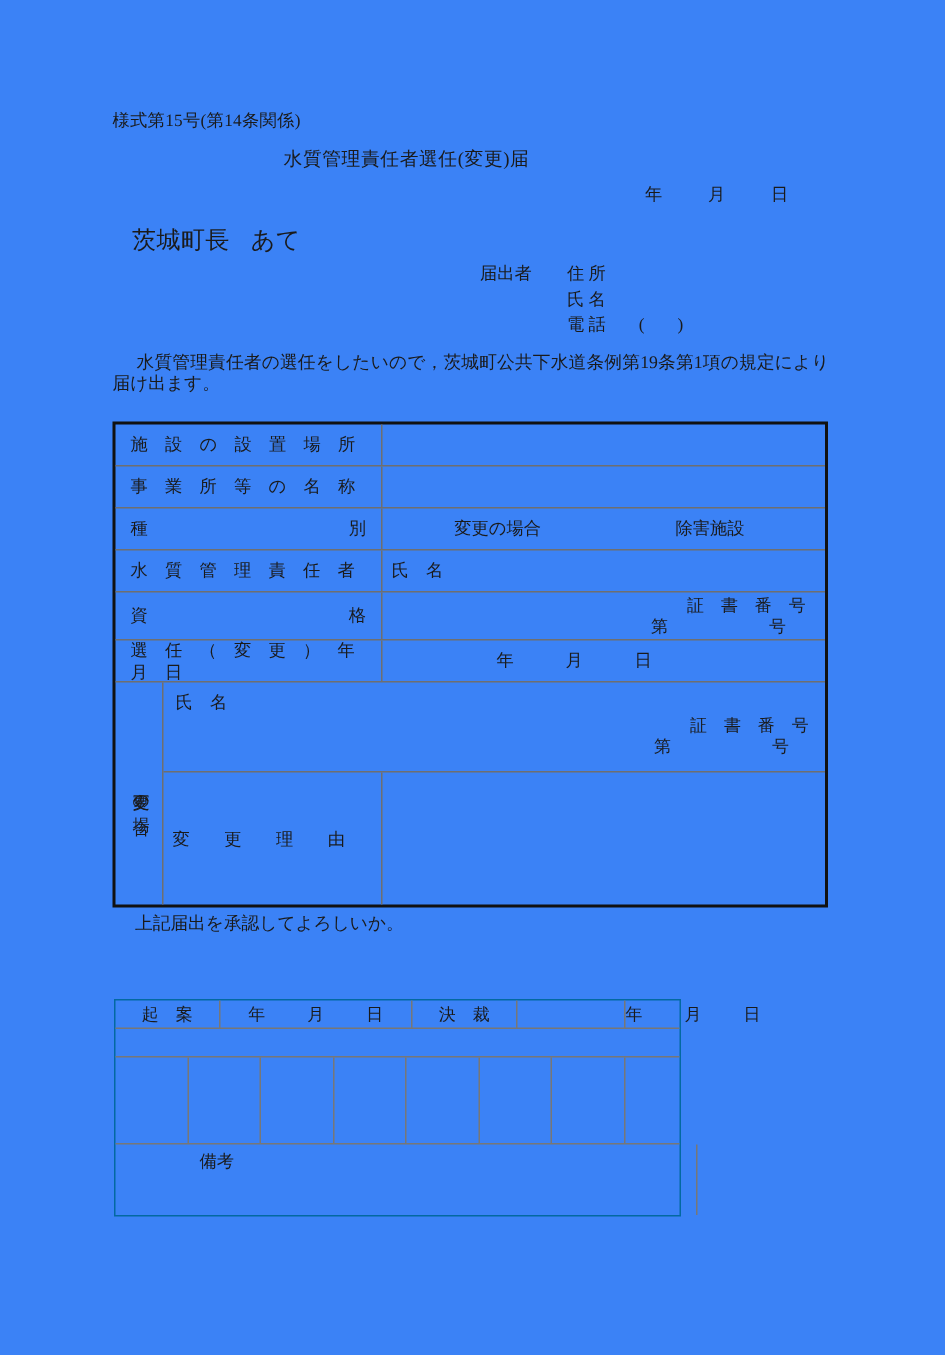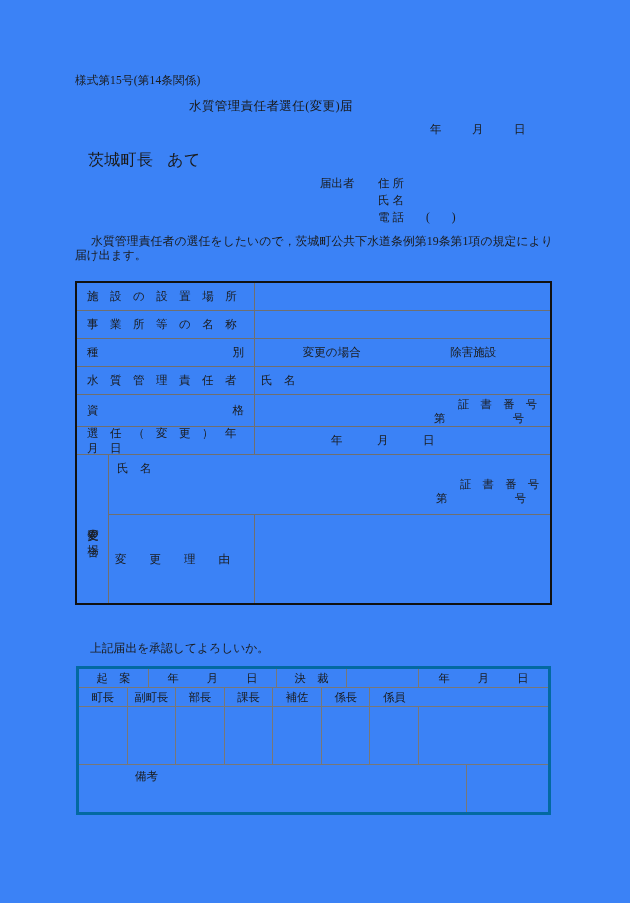--- a/index.html
+++ b/index.html
@@ -233,31 +233,31 @@
     position: absolute;
     right: 10px; top: 22px;
     font-size: 11.3px;
     line-height: 14px;
     width: 104px;
   }
 
   
   .approval-note {
     position: absolute;
-    left: 90px; top: 641px;
+    left: 90px; top: 608px;
     font-size: 11.8px;
     white-space: nowrap;
   }
 
   
   .bottom-table {
     position: absolute;
     left: 76px; top: 666px;
-    width: 475px;
-    border: 3px solid #0369a1;
+    width: 378px;
+    border: 1px solid #0369a1;
     box-sizing: border-box;
   }
   .bt-row { display: flex; box-sizing: border-box; }
   .bt-cell {
     box-sizing: border-box;
     border-right: 1px solid #777;
     font-size: 11.3px;
     display: flex;
     align-items: center;
     justify-content: center;
@@ -463,29 +463,20 @@
           <span class="date-spread">
             <span>年</span>
             <span>月</span>
             <span>日</span>
           </span>
         </div>
       </div>
     </div>
 
     <div class="bt-row bt-r2">
-      <div class="bt-left">
-        <div class="bt-cell approver-col">町長</div>
-        <div class="bt-cell approver-col">副町長</div>
-        <div class="bt-cell approver-col">部長</div>
-        <div class="bt-cell approver-col">課長</div>
-        <div class="bt-cell approver-col">補佐</div>
-        <div class="bt-cell approver-col">係長</div>
-        <div class="bt-cell approver-col" style="border-right:none;">係員</div>
-      </div>
     </div>
 
     <div class="bt-row bt-r3">
       <div class="bt-left">
         <div class="blank-col"></div>
         <div class="blank-col"></div>
         <div class="blank-col"></div>
         <div class="blank-col"></div>
         <div class="blank-col"></div>
         <div class="blank-col"></div>

